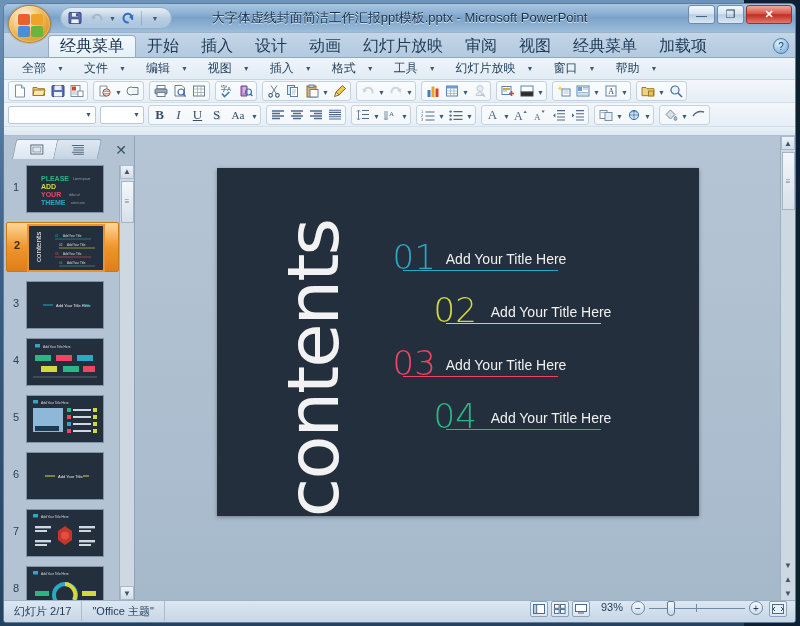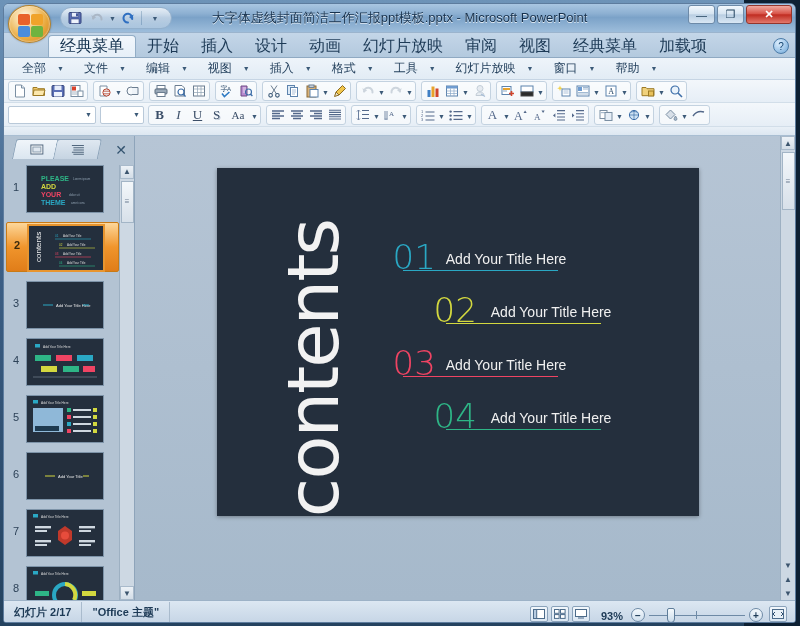--- a/index.html
+++ b/index.html
@@ -216,23 +216,23 @@
   .vbar { flex:0 0 15px; background:#cdd8e3; border-left:1px solid #9db0c2;
           display:flex; flex-direction:column; align-items:center; }
   .vthumb { width:13px; height:58px; margin-top:2px;
             background:linear-gradient(180deg,#f3f7fa,#d7e0e9);
             border:1px solid #a3b5c6; display:flex; align-items:center;
             justify-content:center; font-size:8px; color:#6e8095; cursor:pointer; }
   .vtrack { flex:1 1 auto; }
 
   
   .statusbar {
-    flex:0 0 22px; display:flex; align-items:flex-end;
+    flex:0 0 22px; display:flex; align-items:flex-start;
     background: linear-gradient(180deg,#dce7f2 0%,#c7d6e6 100%);
-    border-top:1px solid #9db2c7; font-size:11px; color:#1d3a56;font-weight:bold;
+    border-top:1px solid #9db2c7; font-size:11px; color:#1d3a56;
   }
   .scell { padding:0 10px; height:20px; display:flex; align-items:center;
            border-right:1px solid #a9bbcd; white-space:nowrap; }
   .sspacer { flex:1 1 auto; }
   .viewbtn { width:18px; height:16px; border:1px solid #8aa2ba; border-radius:2px;
              margin-right:3px; display:flex; align-items:center; justify-content:center;
              background: linear-gradient(180deg,#f2f7fc,#dae6f2); cursor:pointer; }
   .zoomtxt { padding:0 8px; }
   .zslider { display:flex; align-items:center; gap:0; padding-right:6px; }
   .zbtn { width:14px; height:14px; border-radius:50%; border:1px solid #6e8aa6;

